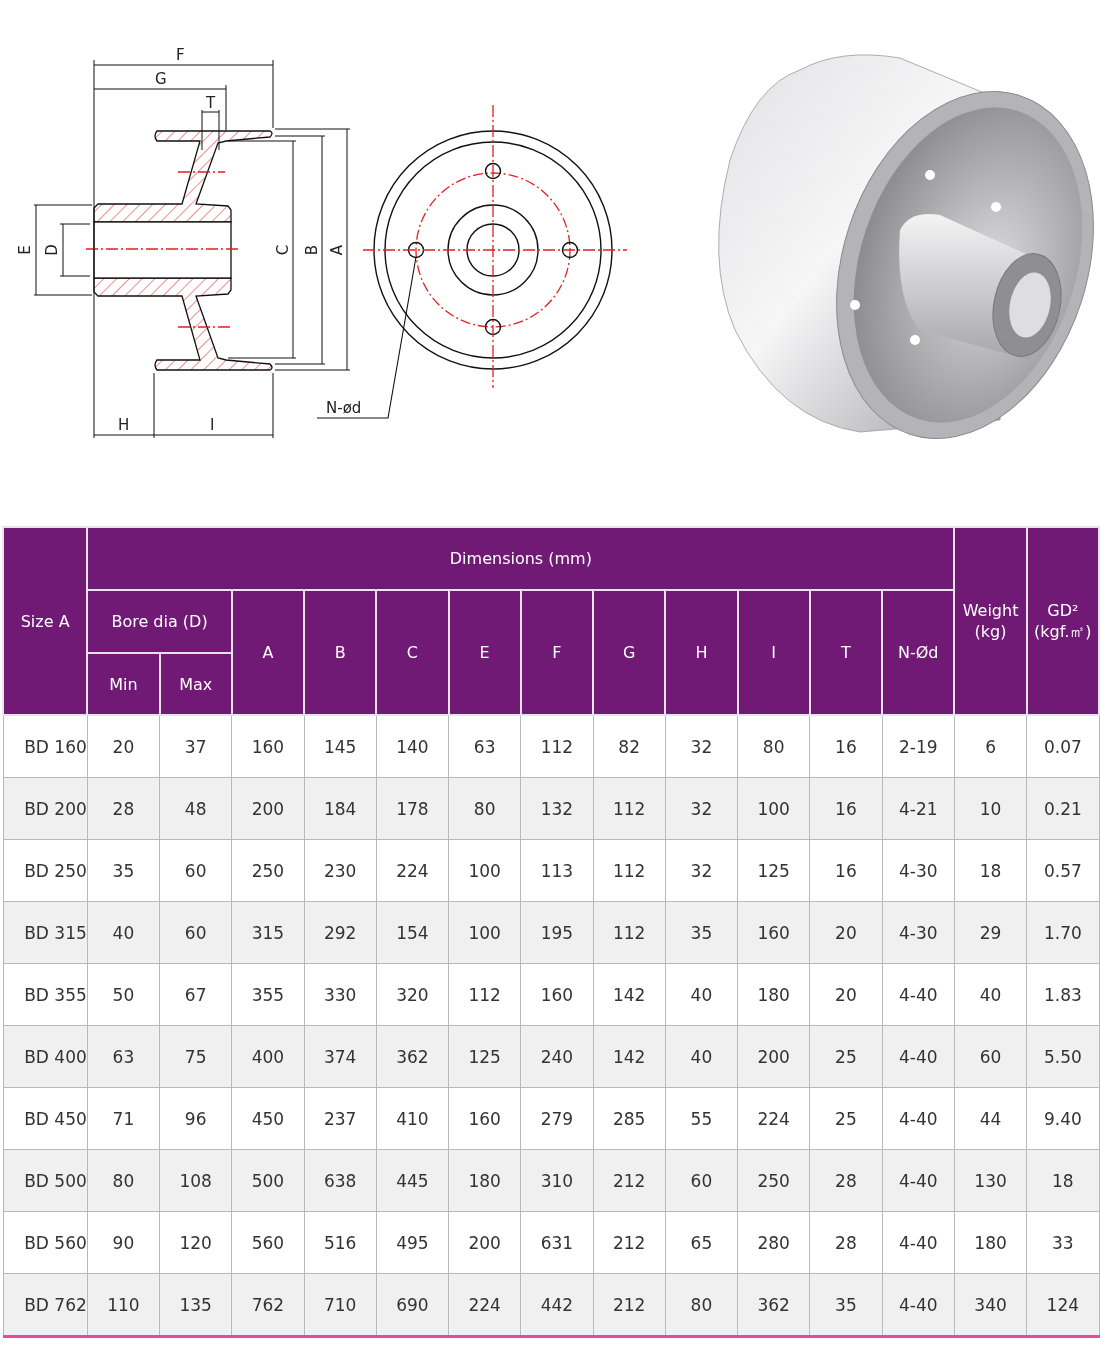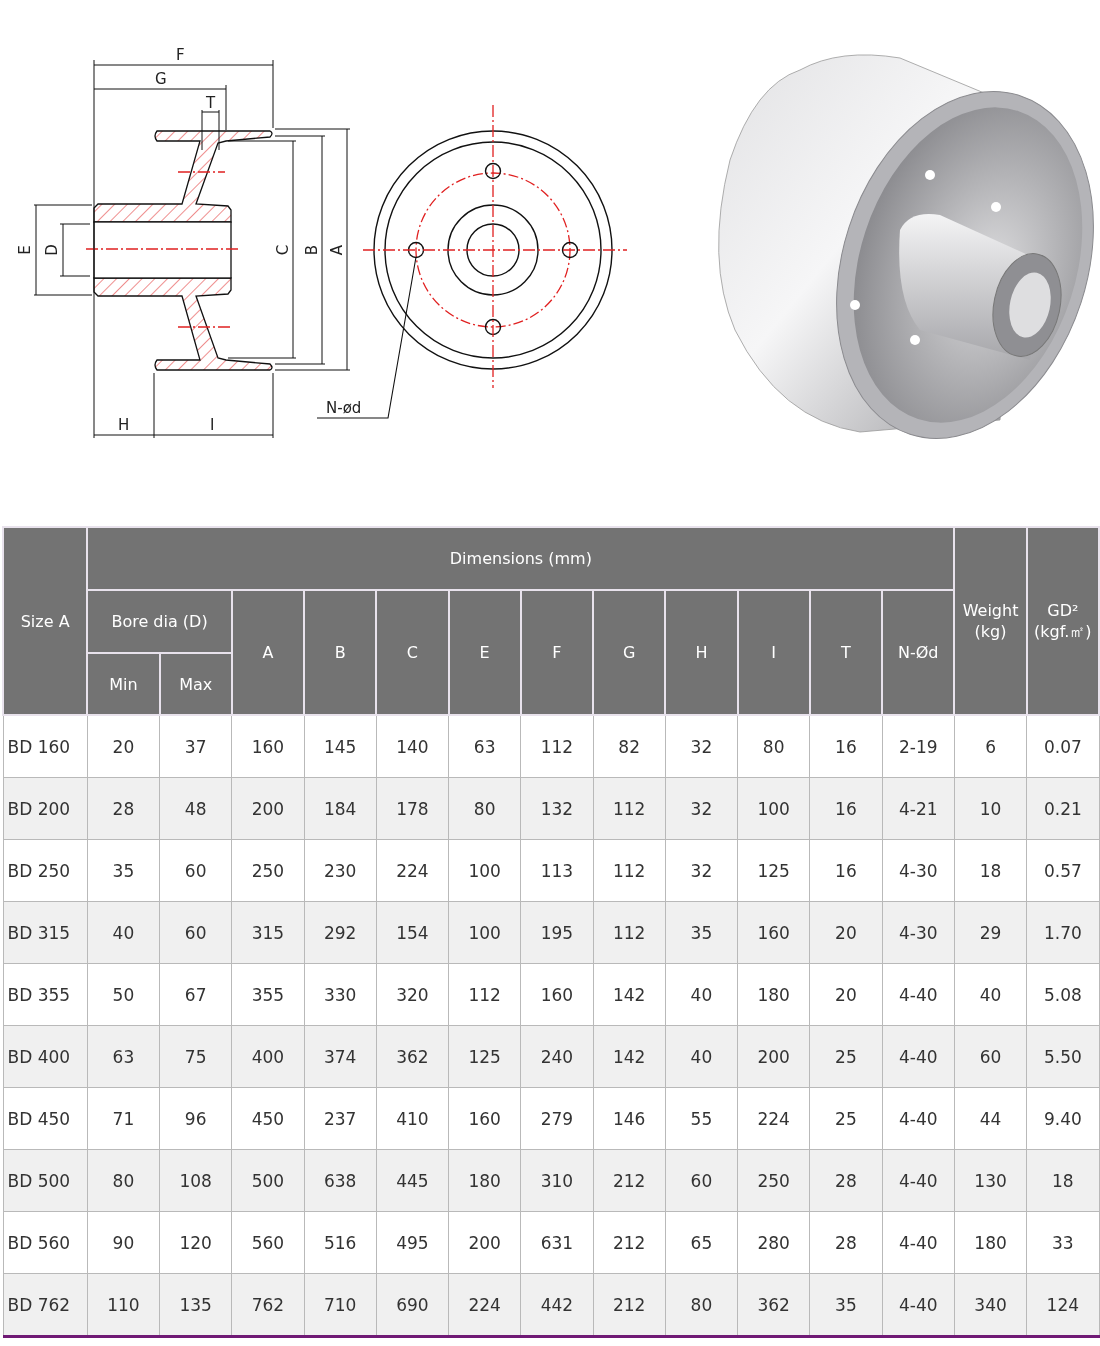--- a/index.html
+++ b/index.html
@@ -1,26 +1,26 @@
 <!DOCTYPE html>
 <html><head>
 <meta charset="utf-8">
 <style>
   html, body { margin: 0; padding: 0; background: #ffffff; }
   body { width: 1100px; height: 1346px; position: relative; overflow: hidden; font-family: "DejaVu Sans", sans-serif; }
   .drawing-area { position: absolute; left: 0; top: 0; width: 1100px; height: 470px; }
   .drawing-area svg { position: absolute; left: 0; top: 0; }
   .dim-label { font-family: "DejaVu Sans", sans-serif; font-size: 15px; fill: #222; }
   table.spec { position: absolute; left: 2px; top: 526px; border-collapse: collapse; table-layout: fixed; width: 1098px; }
-  table.spec th { background: #737373; color: #ffffff; font-weight: normal; font-size: 16px; border: 2px solid #e8e2ec; text-align: center; padding: 0; line-height: 21px; }
+  table.spec th { background: #701a75; color: #ffffff; font-weight: normal; font-size: 16px; border: 2px solid #e8e2ec; text-align: center; padding: 0; line-height: 21px; }
   table.spec td { border: 1.5px solid #b9b9b9; text-align: center; font-size: 17px; color: #333; height: 61px; padding: 0; }
-  table.spec td.size { text-align: left; padding-left: 4px; }
+  table.spec td.size { text-align: right; padding-left: 4px; }
   table.spec tr.even td { background: #f0f0f0; }
   table.spec tr.odd td { background: #ffffff; }
-  table.spec tbody tr:last-child td { border-bottom: 3px solid #701a75; }
+  table.spec tbody tr:last-child td { border-bottom: 3px solid #ec4899; }
 </style>
 </head>
 <body>
 
 <div class="drawing-area">
   <svg width="1100" height="470" viewBox="0 0 1100 470">
     <defs>
       <pattern id="hatch" patternUnits="userSpaceOnUse" width="9" height="9" patternTransform="rotate(45)">
         <line x1="0" y1="0" x2="0" y2="9" stroke="#e02020" stroke-width="1"></line>
       </pattern>
@@ -245,21 +245,21 @@
         <td>330</td>
         <td>320</td>
         <td>112</td>
         <td>160</td>
         <td>142</td>
         <td>40</td>
         <td>180</td>
         <td>20</td>
         <td>4-40</td>
         <td>40</td>
-        <td>5.08</td>
+        <td>1.83</td>
       </tr>
       <tr class="even">
         <td class="size">BD 400</td>
         <td>63</td>
         <td>75</td>
         <td>400</td>
         <td>374</td>
         <td>362</td>
         <td>125</td>
         <td>240</td>
@@ -273,21 +273,21 @@
       </tr>
       <tr class="odd">
         <td class="size">BD 450</td>
         <td>71</td>
         <td>96</td>
         <td>450</td>
         <td>237</td>
         <td>410</td>
         <td>160</td>
         <td>279</td>
-        <td>146</td>
+        <td>285</td>
         <td>55</td>
         <td>224</td>
         <td>25</td>
         <td>4-40</td>
         <td>44</td>
         <td>9.40</td>
       </tr>
       <tr class="even">
         <td class="size">BD 500</td>
         <td>80</td>

